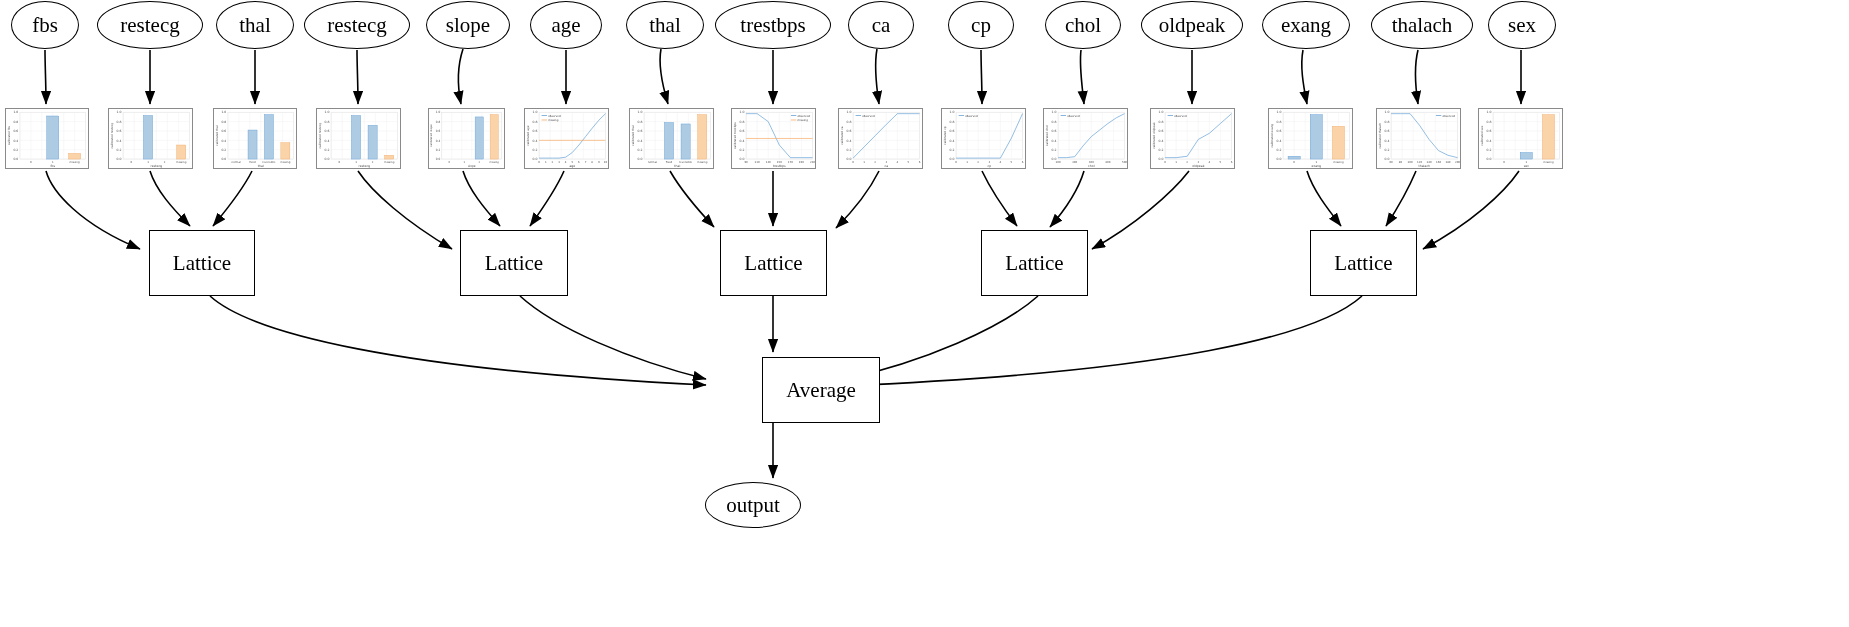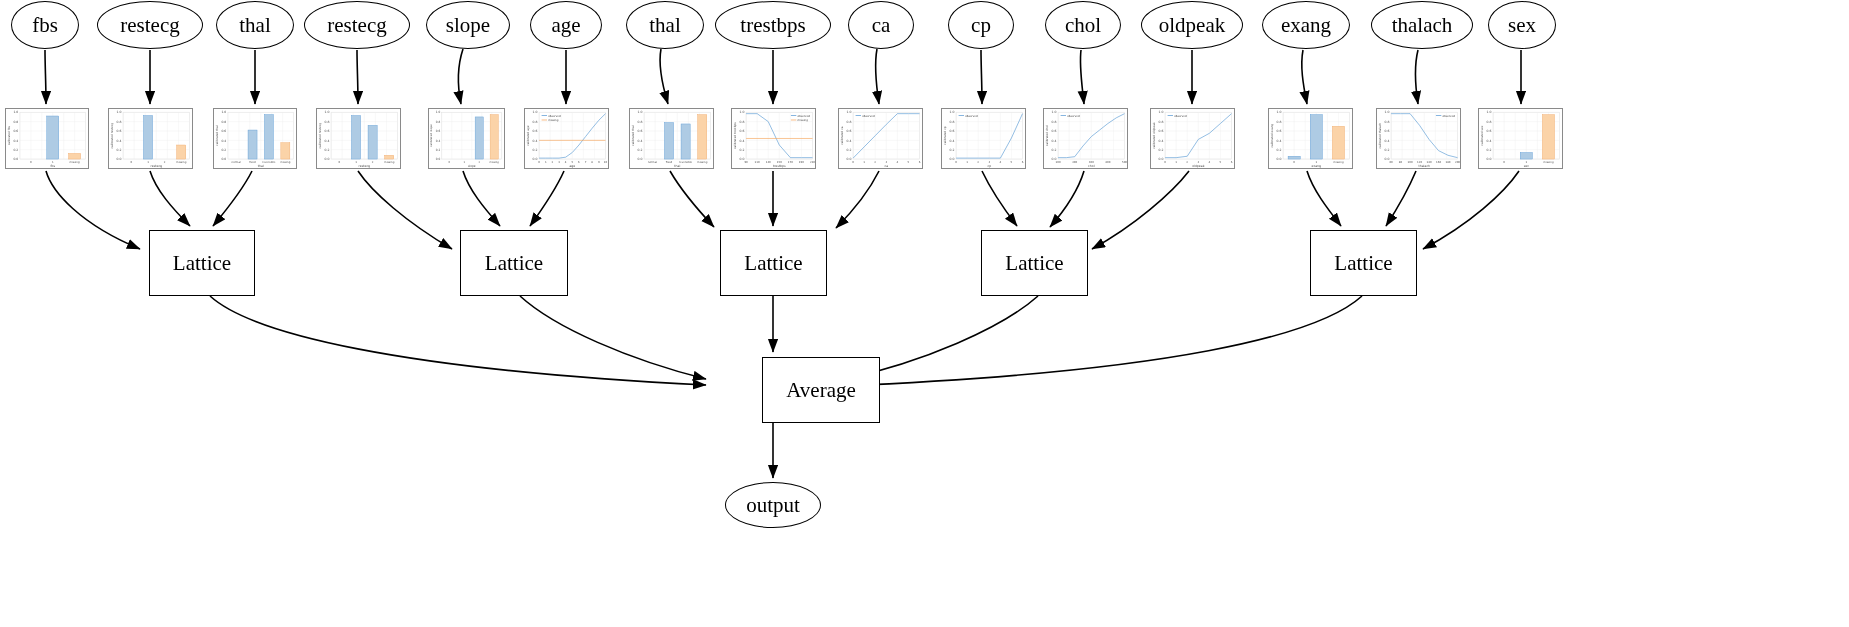--- a/index.html
+++ b/index.html
@@ -666,18 +666,18 @@
       </div>
       <div class="node-box" style="left: 981px; top: 230px; width: 107px; height: 66px;">
         <span>Lattice</span>
       </div>
       <div class="node-box" style="left: 1310px; top: 230px; width: 107px; height: 66px;">
         <span>Lattice</span>
       </div>
       <div class="node-box" style="left: 715px; top: 357px; width: 118px; height: 66px; margin-left: 47px;">
         <span>Average</span>
       </div>
-      <div class="node-ellipse" style="left: 725px; top: 482px; width: 96px; height: 46px;">
+      <div class="node-ellipse" style="left: 705px; top: 482px; width: 96px; height: 46px;">
         <span>output</span>
       </div>
     </div>
 
 </div>
 
 </body></html>

